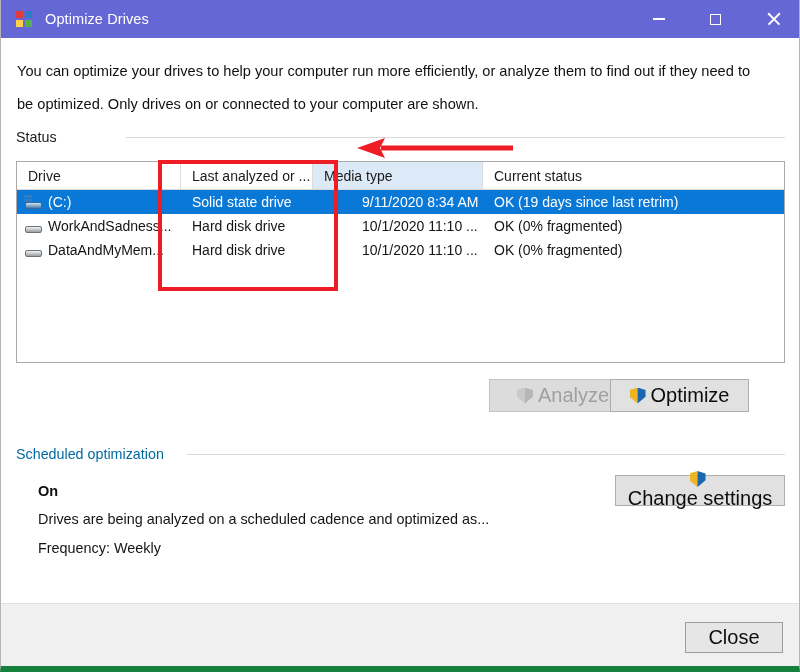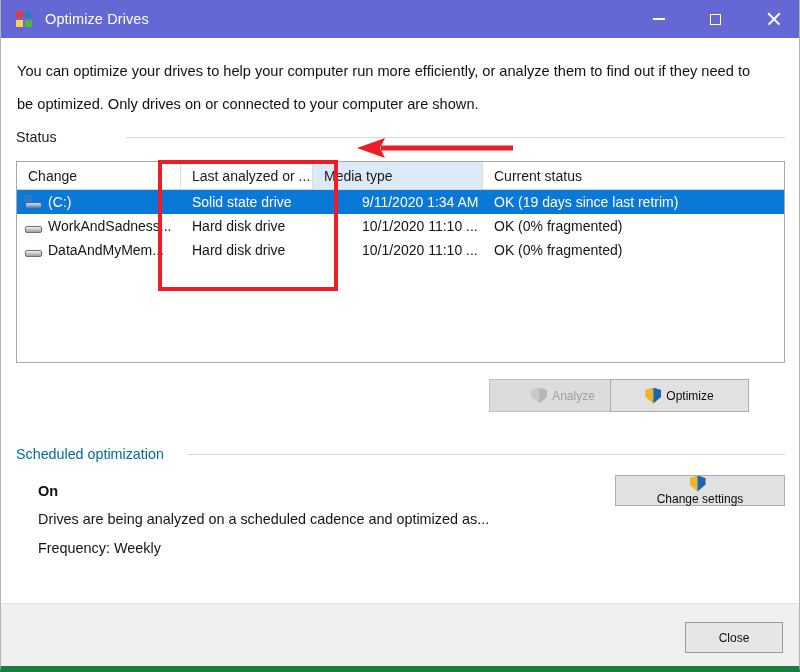--- a/index.html
+++ b/index.html
@@ -182,21 +182,21 @@
     width: 3.6px; height: 3.6px; background: #2f7bc4;
   }
 
   
   .btn {
     position: absolute;
     display: flex;
     align-items: center;
     justify-content: center;
     box-sizing: border-box;
-    font-size: 12px;
+    font-size: 20px;
     background: #e1e1e1;
     border: 1px solid #adadad;
     color: #0d0d0d;
   }
   .btn.disabled { color: #a0a0a0; background: #dcdcdc; border-color: #c2c2c2; }
   #btn-analyze  { left: 488px; top: 379px; width: 148px; height: 33px; }
   #btn-optimize { left: 609px; top: 379px; width: 139px; height: 33px; }
   #btn-change   { left: 614px; top: 475px; width: 170px; height: 31px; flex-direction: column; }
   #btn-close    { left: 684px; top: 622px; width: 98px; height: 31px;
                   background: #e6e6e6; border: 1px solid #9c9c9c; }
@@ -308,41 +308,41 @@
     </div>
   </div>
 
   <div id="intro">You can optimize your drives to help your computer run more efficiently, or analyze them to find out if they need to be optimized. Only drives on or connected to your computer are shown.</div>
 
   <div id="status-label">Status</div>
   <div id="status-rule"></div>
 
   <div id="listview">
     <div id="list-header">
-      <div class="hcell col0">Change</div>
+      <div class="hcell col0">Drive</div>
       <div class="hcell col2">Last analyzed or ...</div>
       <div class="hcell col1 hl">Media type</div>
       <div class="hcell col3 last">Current status</div>
     </div>
 
     <div class="row sel">
       <div class="cell drive col0">
         <span class="drive-ico">
           <span class="dbody blue"></span>
           <span class="dflag">
             <s style="left:0;top:0;"></s>
               <s style="left:4.4px;top:0;"></s>
             <s style="left:0;top:4.4px;"></s>
               <s style="left:4.4px;top:4.4px;"></s>
           </span>
         </span>
         <span>(C:)</span>
       </div>
       <div class="cell col1">Solid state drive</div>
-      <div class="cell col2">9/11/2020 1:34 AM</div>
+      <div class="cell col2">9/11/2020 8:34 AM</div>
       <div class="cell col3">OK (19 days since last retrim)</div>
     </div>
 
     <div class="row">
       <div class="cell drive col0">
         <span class="drive-ico">
             <span class="dbody"></span>
           </span>
         <span>WorkAndSadness...</span>
       </div>

